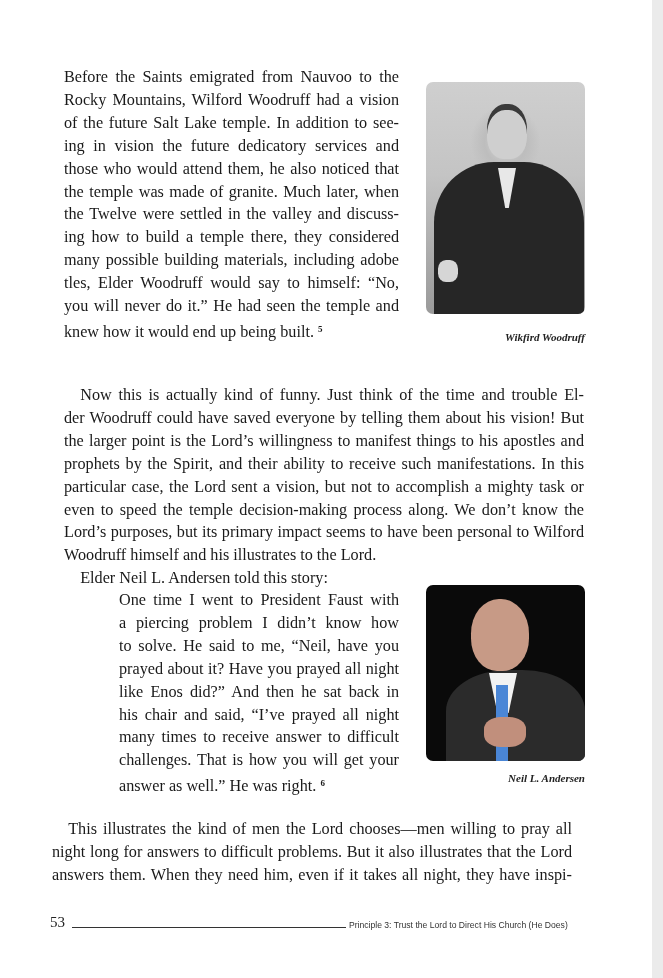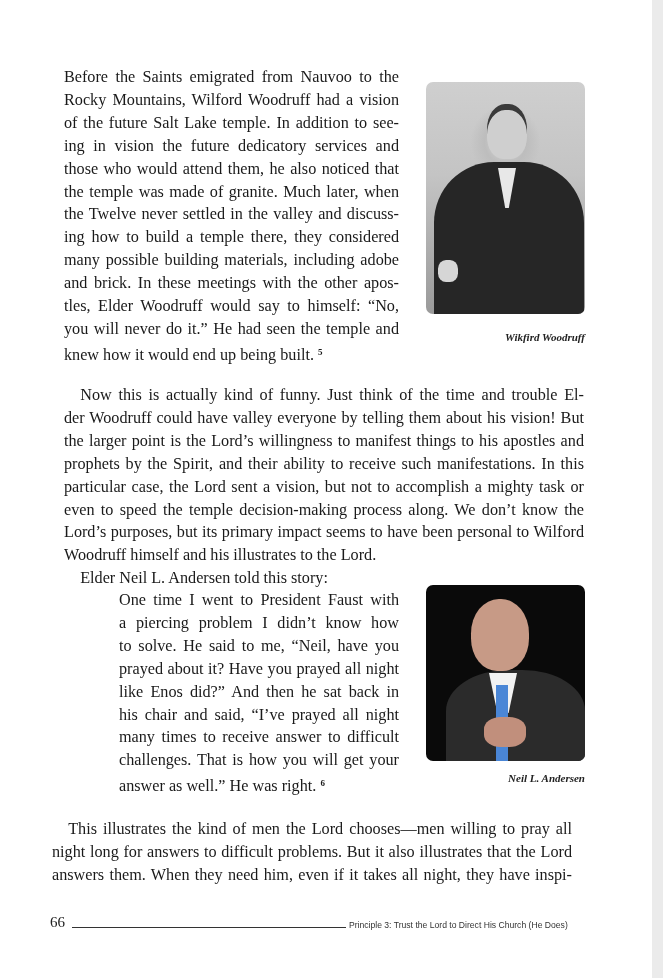--- a/index.html
+++ b/index.html
@@ -101,40 +101,39 @@
 
 <div class="page">
 
   <p class="text p1">
     <span class="line">Before the Saints emigrated from Nauvoo to the</span>
     <span class="line">Rocky Mountains, Wilford Woodruff had a vision</span>
     <span class="line">of the future Salt Lake temple. In addition to see-</span>
     <span class="line">ing in vision the future dedicatory services and</span>
     <span class="line">those who would attend them, he also noticed that</span>
     <span class="line">the temple was made of granite. Much later, when</span>
-    <span class="line">the Twelve never settled in the valley and discuss-</span>
+    <span class="line">the Twelve were settled in the valley and discuss-</span>
     <span class="line">ing how to build a temple there, they considered</span>
     <span class="line">many possible building materials, including adobe</span>
-    <span class="line">and brick. In these meetings with the other apos-</span>
     <span class="line">tles, Elder Woodruff would say to himself: “No,</span>
     <span class="line">you will never do it.” He had seen the temple and</span>
     <span class="line last"><span>knew how it would end up being built.</span> <sup class="fn">5</sup></span>
   </p>
 
   <div class="photo photo-woodruff">
     <div class="body"></div>
     <div class="shirt"></div>
     <div class="head"></div>
     <div class="hand"></div>
   </div>
   <div class="caption cap-woodruff">Wikfird Woodruff</div>
 
   <p class="text p2">
     <span class="line"> Now this is actually kind of funny. Just think of the time and trouble El-</span>
-    <span class="line">der Woodruff could have valley everyone by telling them about his vision! But</span>
+    <span class="line">der Woodruff could have saved everyone by telling them about his vision! But</span>
     <span class="line">the larger point is the Lord’s willingness to manifest things to his apostles and</span>
     <span class="line">prophets by the Spirit, and their ability to receive such manifestations. In this</span>
     <span class="line">particular case, the Lord sent a vision, but not to accomplish a mighty task or</span>
     <span class="line">even to speed the temple decision-making process along. We don’t know the</span>
     <span class="line">Lord’s purposes, but its primary impact seems to have been personal to Wilford</span>
     <span class="line last">Woodruff himself and his illustrates to the Lord.</span>
     <span class="line last"> Elder Neil L. Andersen told this story:</span>
   </p>
 
   <p class="text quote">
@@ -157,18 +156,18 @@
     <div class="hand"></div>
   </div>
   <div class="caption cap-andersen">Neil L. Andersen</div>
 
   <p class="text p3">
     <span class="line"> This illustrates the kind of men the Lord chooses—men willing to pray all</span>
     <span class="line">night long for answers to difficult problems. But it also illustrates that the Lord</span>
     <span class="line">answers them. When they need him, even if it takes all night, they have inspi-</span>
   </p>
 
-  <div class="footer-num">66</div>
+  <div class="footer-num">53</div>
   <div class="footer-rule"></div>
   <div class="footer-title">Principle 3: Trust the Lord to Direct His Church (He Does)</div>
 </div>
 
 <div class="scroll-strip"></div>
 
 </body></html>

